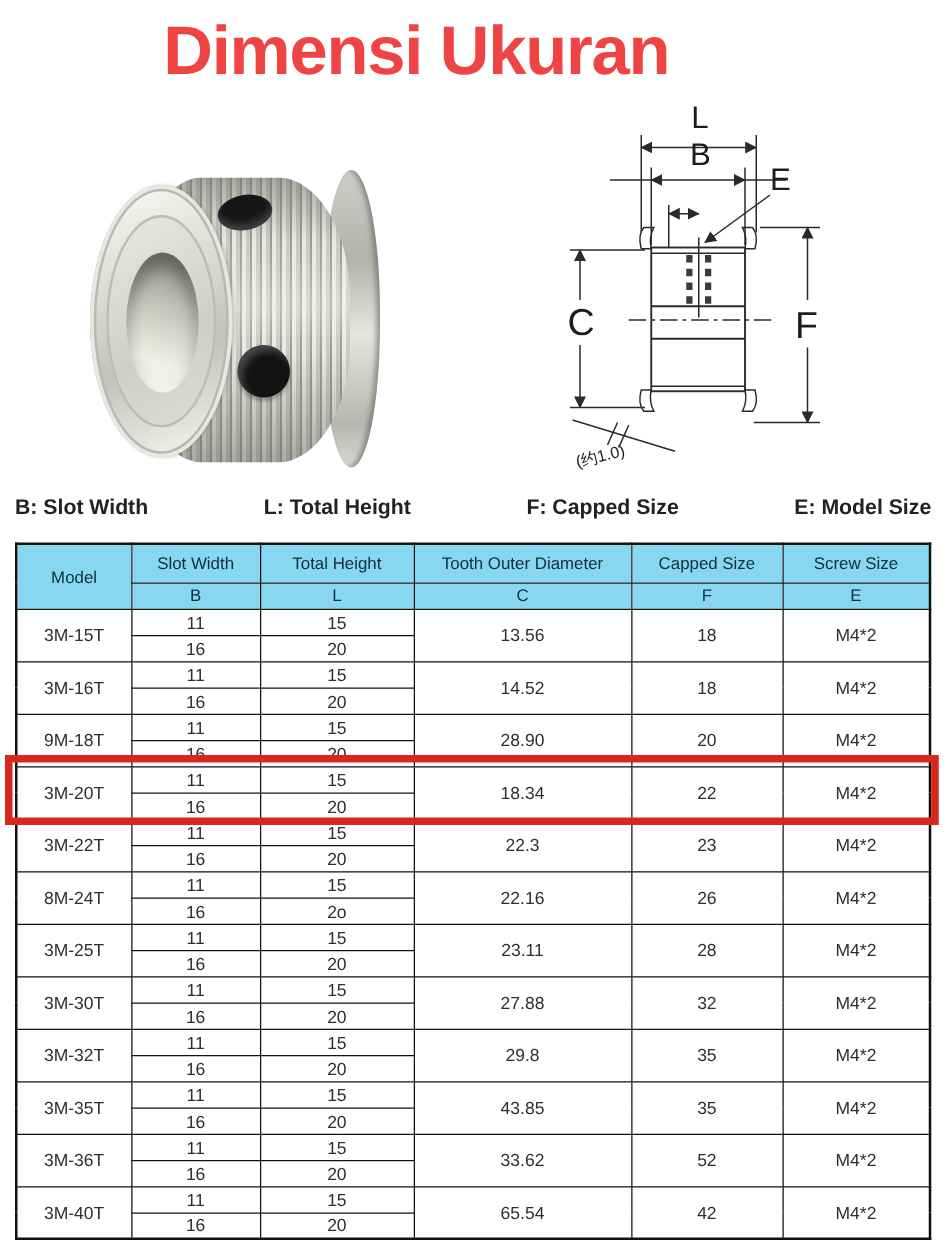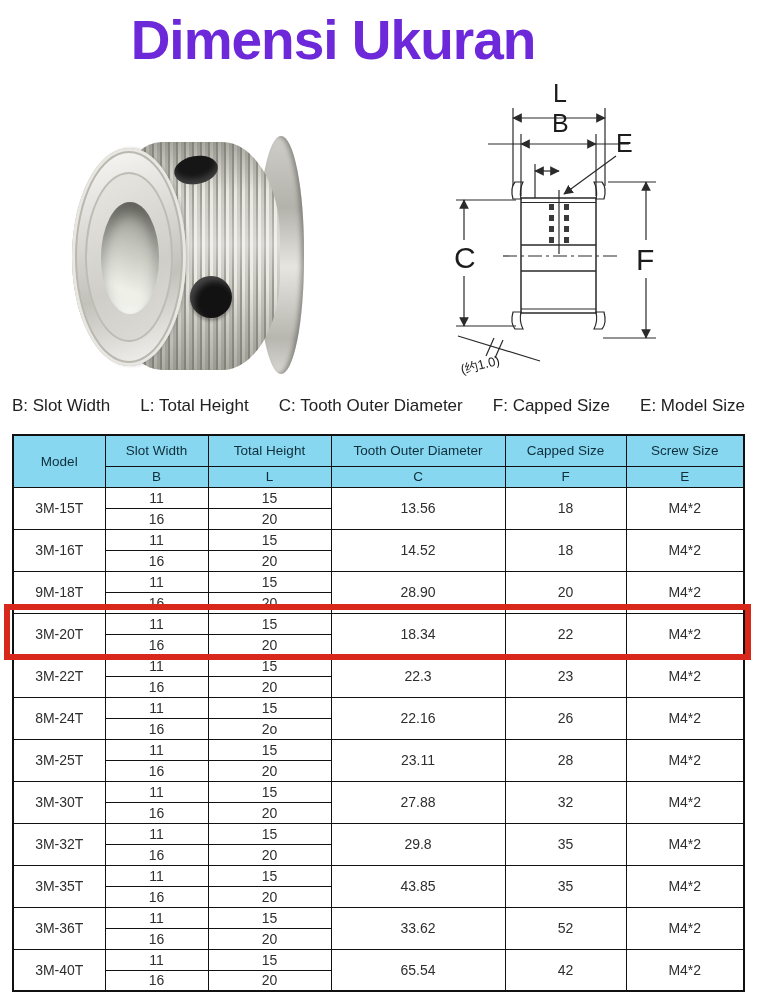--- a/index.html
+++ b/index.html
@@ -4,21 +4,21 @@
 <style>
   * { margin:0; padding:0; box-sizing:border-box; }
   html,body { background:#ffffff; }
   .page {
     position:relative; width:758px; height:1004px; background:#ffffff;
     font-family:"Liberation Sans", sans-serif; overflow:hidden;
   }
   
   .title {
     position:absolute; top:8px; left:0; width:666px; text-align:center;
-    font-size:55px; font-weight:800; letter-spacing:-1px; color:#6d28d9;
+    font-size:55px; font-weight:800; letter-spacing:-1px; color:#ef4444;
   }
   
   .photo { position:absolute; left:72px; top:132px; width:245px; height:245px; }
   .photo > div { position:absolute; }
   .p-flange-right {
     left:186px; top:4px; width:46px; height:238px;
     border-radius:24px / 120px;
     background:linear-gradient(180deg,#cfcec9 0%,#b3b2ab 30%,#e6e5e0 55%,#b7b6af 85%,#d8d7d2 100%);
     box-shadow:inset -3px 0 4px rgba(90,90,84,.55);
   }
@@ -58,21 +58,21 @@
   .diagram { position:absolute; left:428px; top:78px; }
   .diagram svg { display:block; }
   .dg-stroke { stroke:#2a2a2a; stroke-width:1.5; fill:none; }
   .dg-thin   { stroke:#2a2a2a; stroke-width:1.2; fill:none; }
   .dg-label  { font-family:"Liberation Sans", sans-serif; font-size:25px; fill:#1c1c1c; font-weight:500; }
   .dg-note   { font-family:"Liberation Sans", sans-serif; font-size:13px; fill:#1c1c1c; }
   
   .legend {
     position:absolute; left:12px; top:396px; width:733px;
     display:flex; justify-content:space-between;
-    font-size:17px; font-weight:400; color:#222222; white-space:nowrap;text-align:right;
+    font-size:17px; font-weight:700; color:#222222; white-space:nowrap;text-align:right;
   }
   
   .spec-table {
     position:absolute; left:12px; top:434px; width:731px;
     border-collapse:collapse; table-layout:fixed;
     border:2px solid #111111;
   }
   .spec-table th, .spec-table td {
     border:1px solid #111111; text-align:center; vertical-align:middle;
     padding:0; overflow:hidden;
@@ -164,21 +164,20 @@
       <line x1="30" y1="258" x2="112" y2="283" class="dg-thin"></line>
       <line x1="66" y1="260" x2="58" y2="278" class="dg-thin"></line>
       <line x1="75" y1="262" x2="67" y2="280" class="dg-thin"></line>
       <text x="34" y="296" class="dg-note" transform="rotate(-14 34 296)">(约1.0)</text>
     </svg>
   </div>
 
   <div class="legend">
     <span>B: Slot Width</span>
     <span>L: Total Height</span>
-    <span>C: Tooth Outer Diameter</span>
     <span>F: Capped Size</span>
     <span>E: Model Size</span>
   </div>
 
   <table class="spec-table">
     <colgroup>
       <col style="width:92px">
         <col style="width:103px">
         <col style="width:123px">
       <col style="width:174px">

